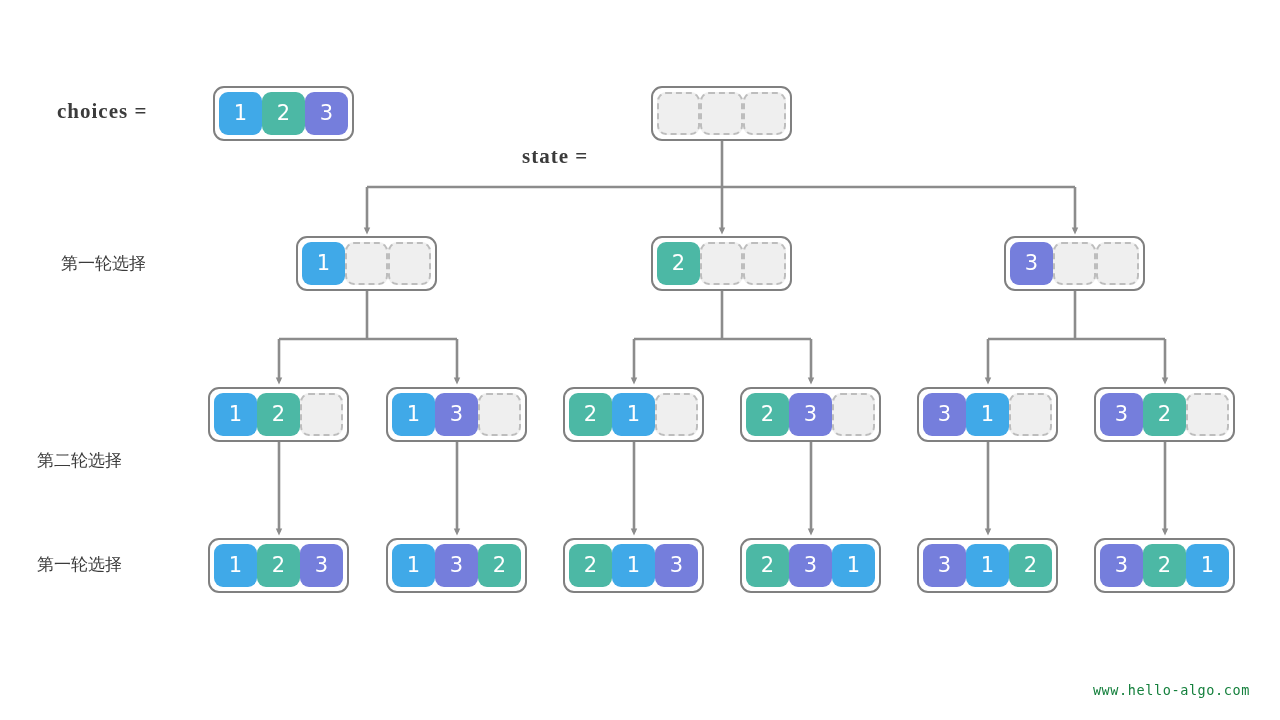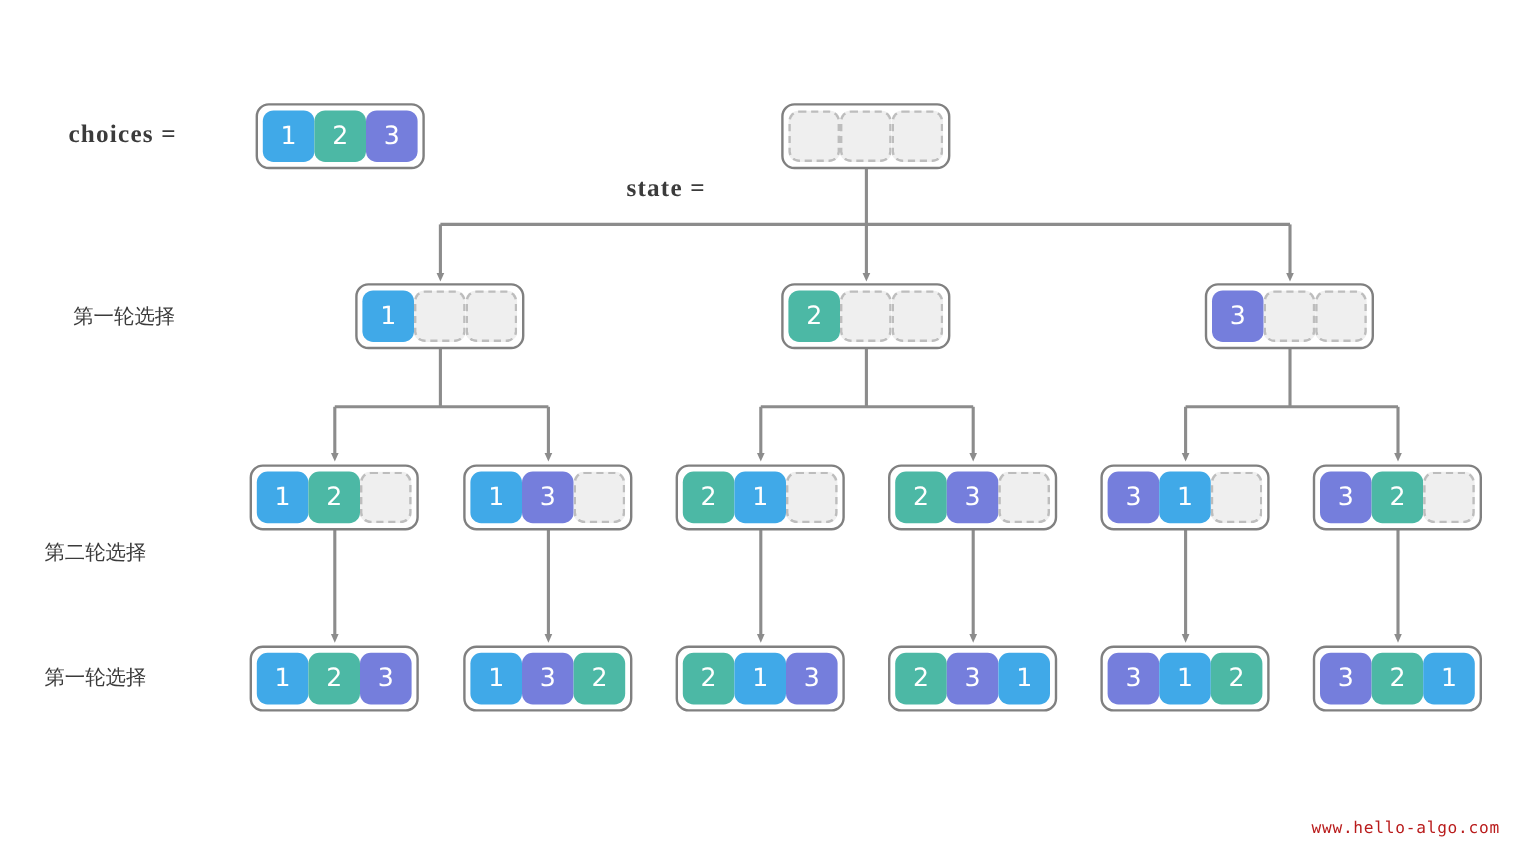--- a/index.html
+++ b/index.html
@@ -83,21 +83,21 @@
     color: transparent;
   }
 
   
   .watermark {
     position: absolute;
     right: 30px;
     bottom: 22px;
     font-family: "DejaVu Sans Mono", "Liberation Mono", monospace;
     font-size: 13.5px;
-    color: #b91c1c;
+    color: #15803d;
     letter-spacing: 0.6px;
     white-space: nowrap;
     margin-top: 36px;
   }
 </style>
 </head>
 <body>
 
 <div id="stage">
 

